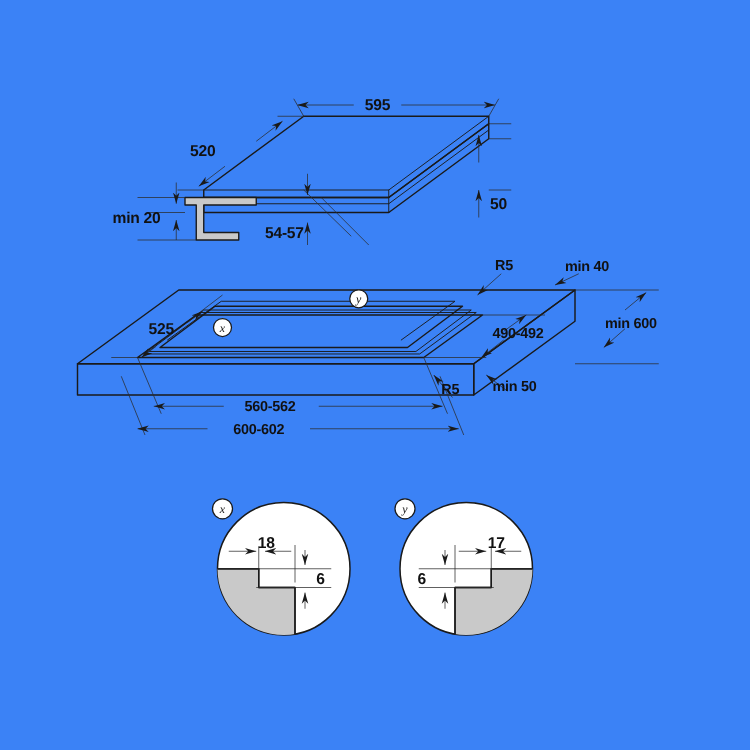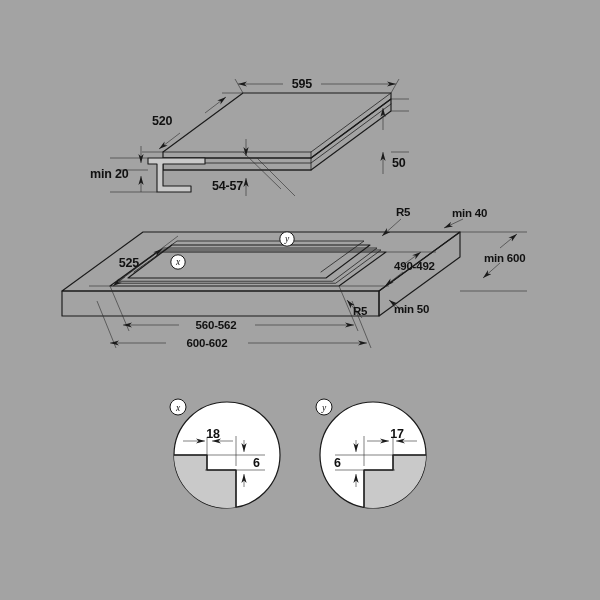--- a/index.html
+++ b/index.html
@@ -10,21 +10,21 @@
   body {
     width: 600px;
     height: 600px;
     font-family: "Liberation Sans", sans-serif;
     overflow: hidden;
   }
   #sheet {
     position: relative;
     width: 600px;
     height: 600px;
-    background: #a3a3a3;
+    background: #3b82f6;
   }
   #drawing {
     display: block;
     width: 600px;
     height: 600px;
   }
   .ln      { stroke: #1a1a1a; stroke-width: 1.15; fill: none; stroke-linecap: round; stroke-linejoin: round; }
   .ln-thin { stroke: #1a1a1a; stroke-width: 0.75; fill: none; stroke-linecap: round; stroke-linejoin: round; }
   .dim     { stroke: #2b2b2b; stroke-width: 0.6; fill: none; }
   .ext     { stroke: #2b2b2b; stroke-width: 0.6; fill: none; }

